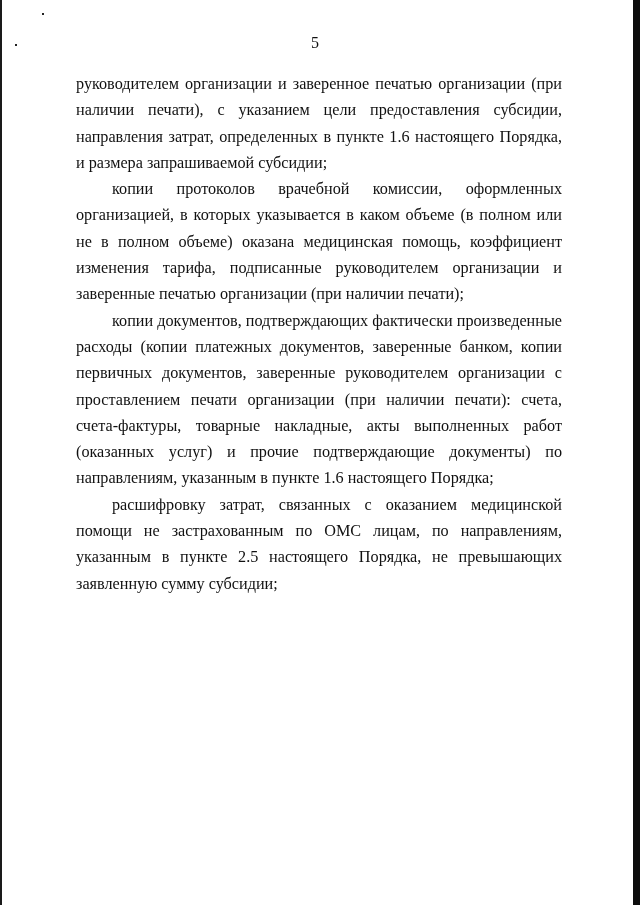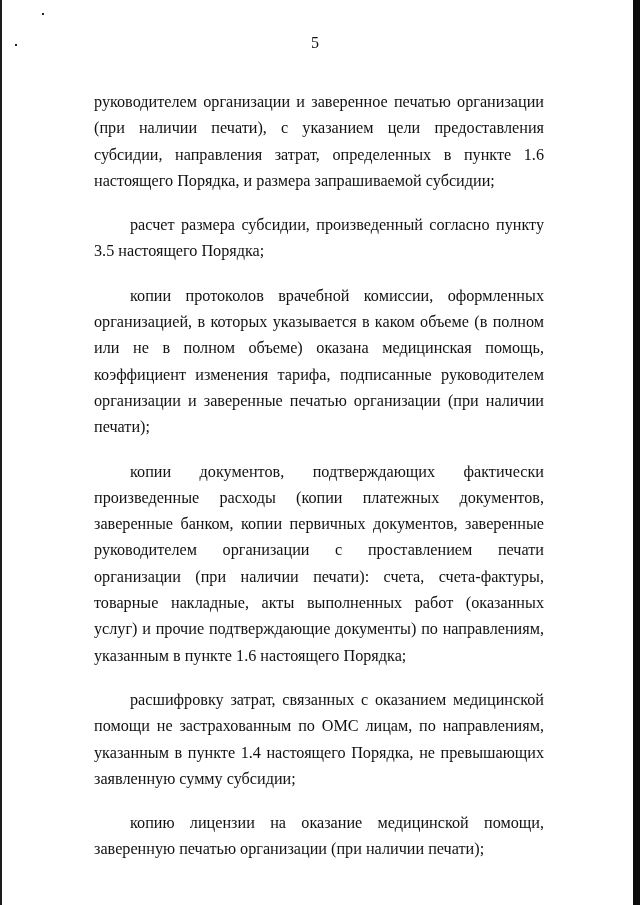--- a/index.html
+++ b/index.html
@@ -41,21 +41,21 @@
       font-size: 16px;
       line-height: 20px;
     }
     .content {
       position: absolute;
       left: 76px;
       top: 71px;
       width: 486px;
     }
     .para {
-      margin: 18px;
+      margin: 0;
       font-size: 16.2px;
       line-height: 26.3px;
       text-align: justify;
       text-indent: 36px;
       hyphens: manual;
     }
     .para.no-indent {
       text-indent: 0;
     }
   </style>
@@ -64,18 +64,16 @@
 
 <div class="scan-edge-left"></div>
 <div class="scan-edge-right"></div>
 <div class="speck" style="left:42px; top:13px;"></div>
 <div class="speck" style="left:15px; top:44px;"></div>
 
 <div class="page-number">5</div>
 
 <div class="content">
   <p class="para no-indent">руководителем организации и заверенное печатью организации (при наличии печати), с указанием цели предоставления субсидии, направления затрат, определенных в пункте 1.6  настоящего Порядка, и размера запрашиваемой субсидии;</p>
-  <p class="para">расчет размера субсидии, произведенный согласно пункту 3.5 настоящего Порядка;</p>
   <p class="para">копии протоколов врачебной комиссии, оформленных организацией, в которых указывается в каком объеме (в полном или не в полном объеме) оказана медицинская помощь, коэффициент изменения тарифа, подписанные руководителем организации и заверенные печатью организации (при наличии печати);</p>
   <p class="para">копии документов, подтверждающих фактически произведенные расходы (копии платежных документов, заверенные банком, копии первичных документов, заверенные руководителем организации с проставлением печати организации (при наличии печати): счета, счета-фактуры, товарные накладные, акты выполненных работ (оказанных услуг) и прочие подтверждающие документы) по направлениям, указанным в пункте 1.6 настоящего Порядка;</p>
-  <p class="para">расшифровку затрат, связанных с оказанием медицинской помощи не застрахованным по ОМС лицам, по направлениям, указанным в пункте 1.4 настоящего Порядка, не превышающих заявленную сумму субсидии;</p>
-  <p class="para">копию лицензии на оказание медицинской помощи, заверенную печатью организации (при наличии печати);</p>
+  <p class="para">расшифровку затрат, связанных с оказанием медицинской помощи не застрахованным по ОМС лицам, по направлениям, указанным в пункте 2.5 настоящего Порядка, не превышающих заявленную сумму субсидии;</p>
 </div>
 
 </body></html>

